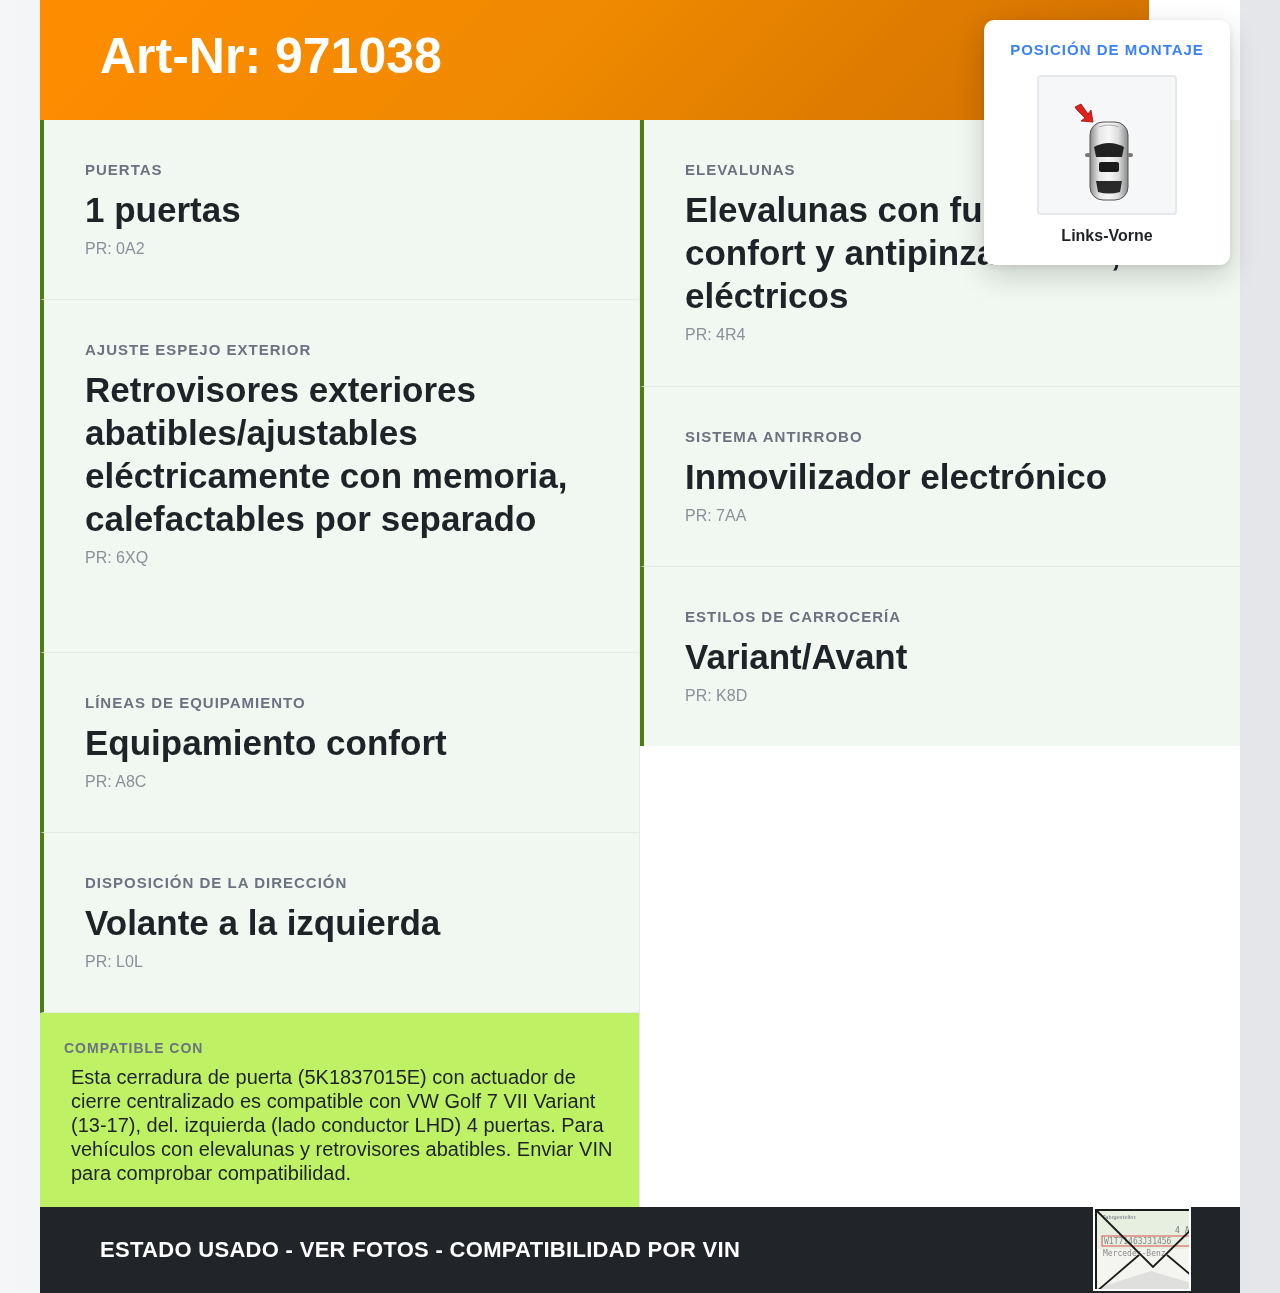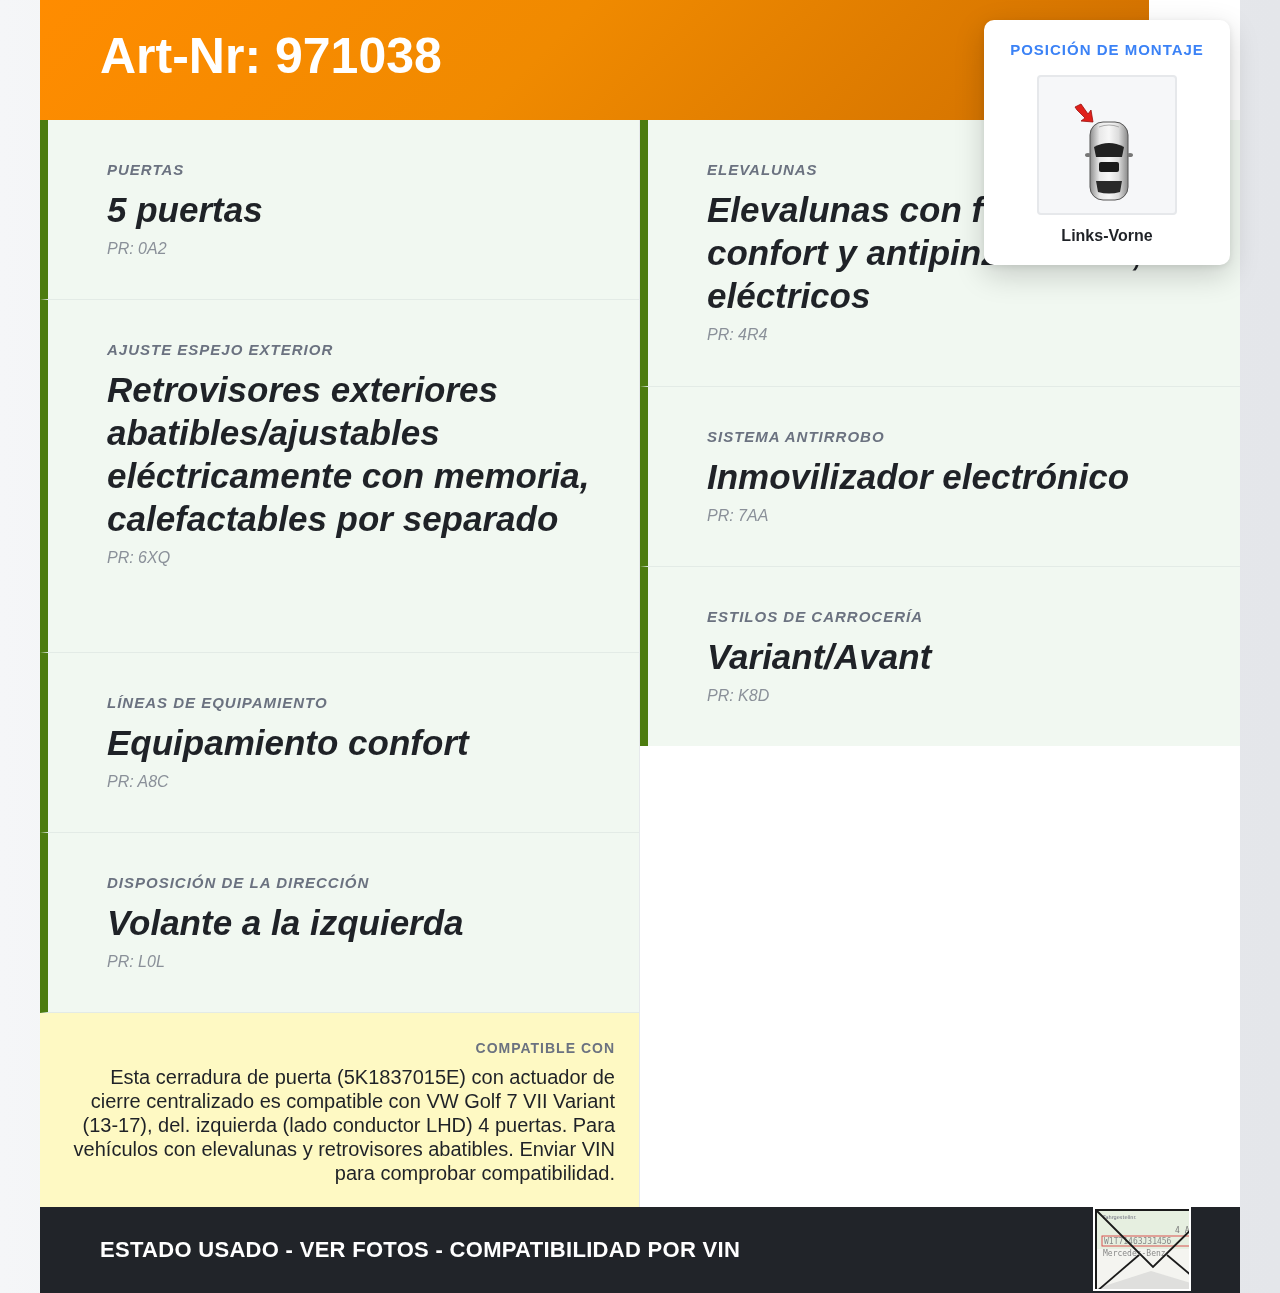--- a/index.html
+++ b/index.html
@@ -33,24 +33,23 @@
       width: 1200px;
     }
     .col {
       position: absolute; top: 0; width: 600px;
     }
     .col-left { left: 0; border-right: 1px solid #e6e9ec; height: 1087px; }
     .col-right { left: 600px; }
     .spec {
       position: relative;
       background: #f1f8f1;
-      border-left: 8px solid #4d7c0f;
+      border-left: 4px solid #4d7c0f;
       border-bottom: 1px solid #e3ebe6;
-      padding: 40px 40px 0 59px;
-      font-style: italic;
+      padding: 40px 40px 0 41px;
     }
     .spec-label {
       font-size: 15px;
       font-weight: 700;
       color: #6b7280;
       letter-spacing: 1px;
       line-height: 20px;
       text-transform: uppercase;
     }
     .spec-value {
@@ -62,23 +61,22 @@
     }
     .spec-pr {
       margin-top: 8px;
       font-size: 16px;
       color: #8a9099;
       line-height: 20px;
     }
     .compat {
       position: absolute; left: 0;
       width: 599px;
-      background: #fef9c3;
+      background: #bef264;
       padding: 26px 24px 0 24px;
-      text-align: right;
     }
     .compat-label {
       font-size: 14px;
       font-weight: 700;
       color: #6b7280;
       letter-spacing: 1px;
       line-height: 18px;
     }
     .compat-text {
       margin-top: 8px;
@@ -140,21 +138,21 @@
 <div class="page">
 
   <div class="header">
     <div class="header-title">Art-Nr: 971038</div>
   </div>
 
   <div class="grid">
     <div class="col col-left">
       <div class="spec" style="height:180px">
         <div class="spec-label">PUERTAS</div>
-        <div class="spec-value">5 puertas</div>
+        <div class="spec-value">1 puertas</div>
         <div class="spec-pr">PR: 0A2</div>
       </div>
       <div class="spec" style="height:353px">
         <div class="spec-label">AJUSTE ESPEJO EXTERIOR</div>
         <div class="spec-value">Retrovisores exteriores abatibles/ajustables eléctricamente con memoria, calefactables por separado</div>
         <div class="spec-pr">PR: 6XQ</div>
       </div>
       <div class="spec" style="height:180px">
         <div class="spec-label">LÍNEAS DE EQUIPAMIENTO</div>
         <div class="spec-value">Equipamiento confort</div>

